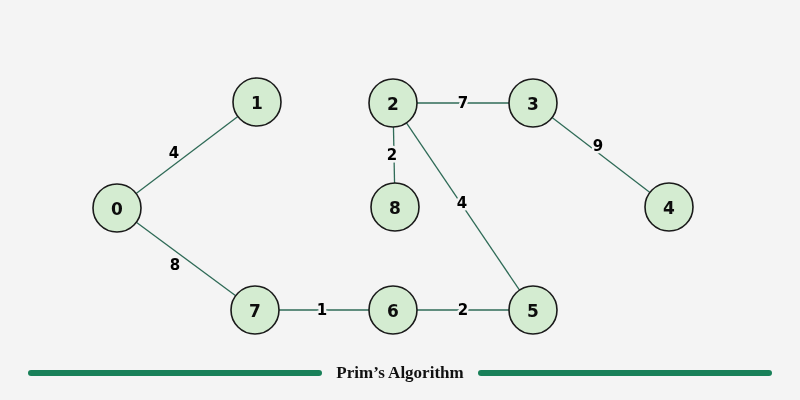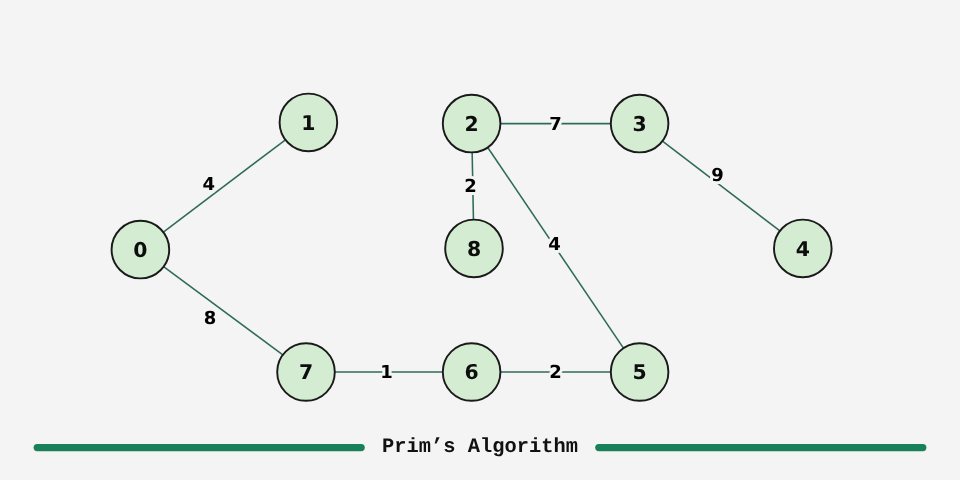--- a/index.html
+++ b/index.html
@@ -75,21 +75,21 @@
   }
   .caption-rule.left {
     margin-left: 28px;
     margin-right: 14px;
   }
   .caption-rule.right {
     margin-left: 14px;
     margin-right: 28px;
   }
   #caption-text {
-    font-family: Liberation Mono, monospace;
+    font-family: Liberation Serif, serif;
     font-size: 17px;
     font-weight: bold;
     color: #111111;
     white-space: nowrap;
     flex: 0 0 auto;
   }
 </style>
 </head>
 <body>
 

